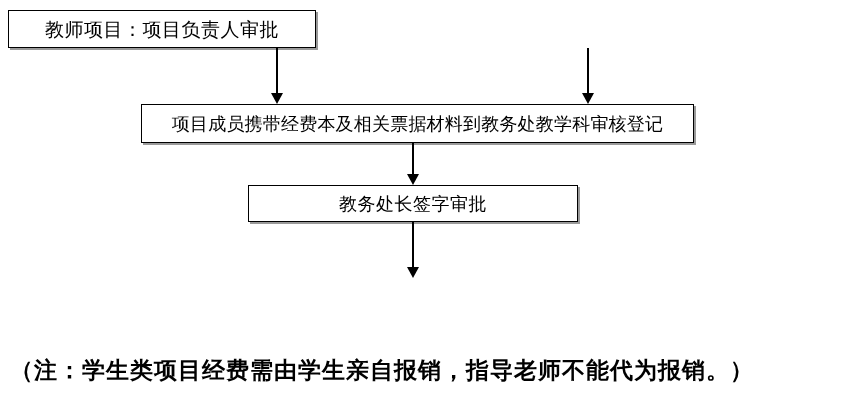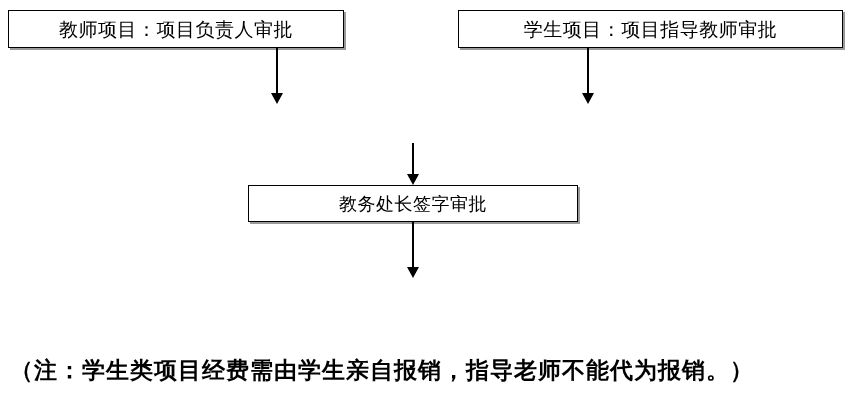--- a/index.html
+++ b/index.html
@@ -75,28 +75,28 @@
     letter-spacing: 1px;
     color: #000000;
     white-space: nowrap;
   }
 </style>
 </head>
 <body>
 
 <div id="canvas">
 
-  <div class="node" id="node-0" style="left: 8px; top: 10px; width: 336px; height: 38px;">
+  <div class="node" id="node-0" style="left: 8px; top: 10px; width: 308px; height: 38px;">
     <span class="node-label">教师项目：项目负责人审批</span>
   </div>
 
-  <div class="node" id="node-1" style="left: 458px; top: 10px; width: 385px; height: 38px;">
-    <span class="node-label">学生项目：项目指导教师审批</span>
+
+  <div class="node node-wide" id="node-2" style="left: 141px; top: 104px; width: 553px; height: 39px;">
+    <span class="node-label">项目成员携带经费本及相关票据材料到教务处教学科审核登记</span>
   </div>
-
 
   <div class="node node-sm" id="node-3" style="left: 248px; top: 185px; width: 330px; height: 37px;">
     <span class="node-label">教务处长签字审批</span>
   </div>
 
 
   <div class="arrow" id="arrow-0" style="left: 271px; top: 48px; width: 12px; height: 56px;">
     <span class="shaft" style="height: 46px;"></span>
     <span class="head"></span>
   </div>

